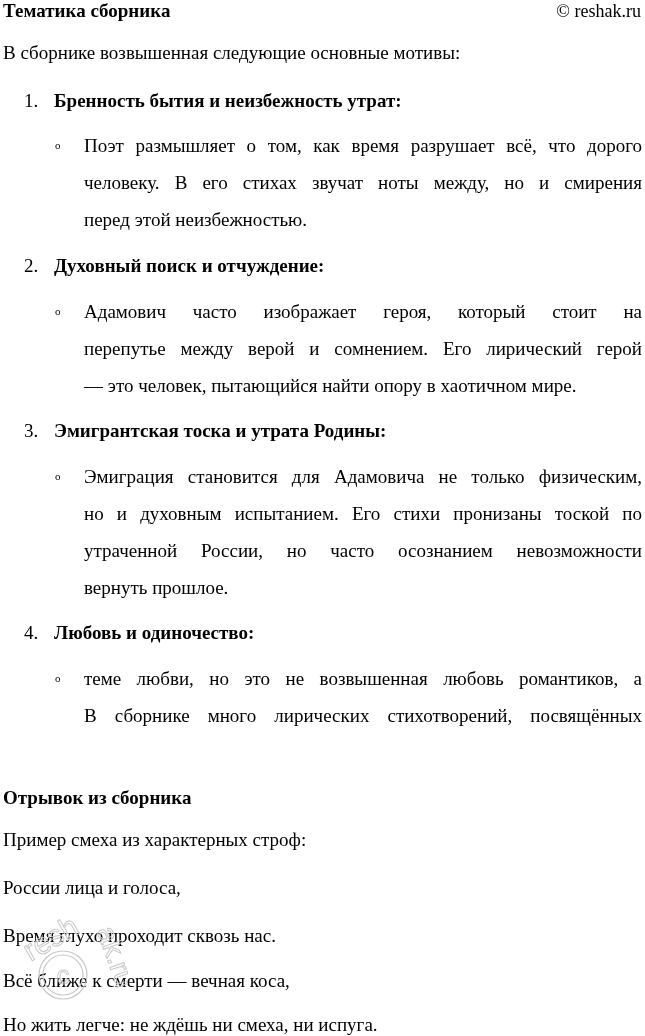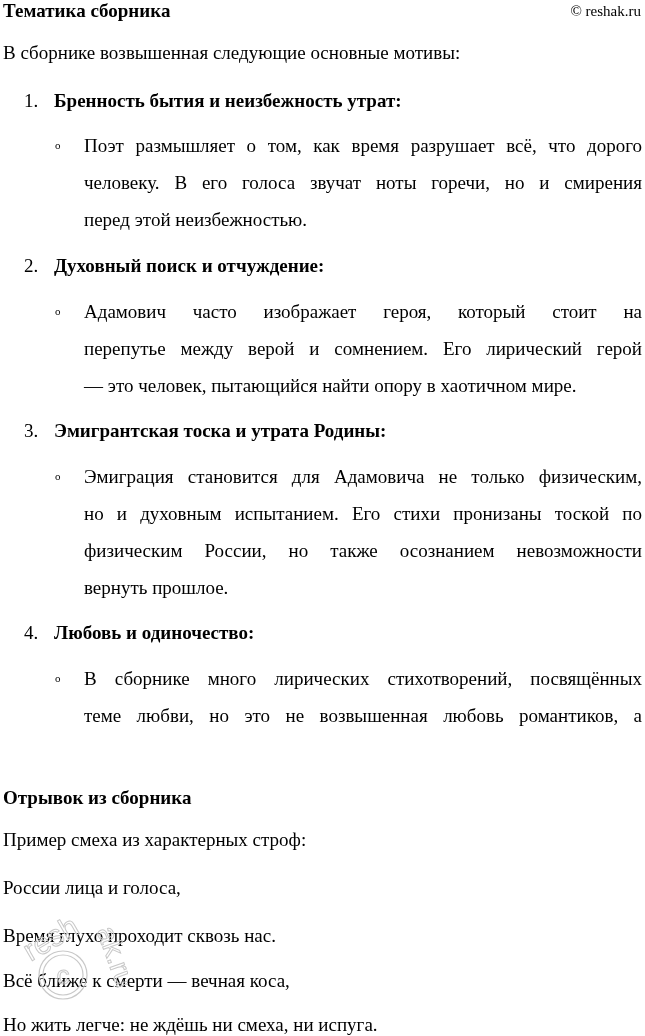--- a/index.html
+++ b/index.html
@@ -3,21 +3,21 @@
 <meta charset="utf-8">
 <style>
   html, body { margin: 0; padding: 0; background: #ffffff; }
   body {
     width: 645px; height: 1036px; position: relative; overflow: hidden;
     font-family: "Liberation Serif", "DejaVu Serif", serif;
     color: #000; font-size: 19px;
   }
   .header { position: absolute; top: 0; left: 0; width: 645px; height: 26px; }
   .title { position: absolute; left: 3px; top: 0px; font-weight: bold; font-size: 19px; line-height: 22px; }
-  .copyright { position: absolute; right: 4px; top: 0px; font-size: 15px; line-height: 22px; }
+  .copyright { position: absolute; right: 4px; top: 0px; font-size: 18px; line-height: 22px; }
   .intro { position: absolute; left: 3px; top: 42px; line-height: 22px; }
   .num-head { position: absolute; left: 24px; line-height: 22px; }
   .num-head .n { display: inline-block; width: 30px; }
   .num-head b { font-weight: bold; text-align: right; }
   .bullet-block { position: absolute; left: 84px; width: 558px; line-height: 37px; text-align: justify; }
   .bullet-glyph { position: absolute; left: 55px; font-size: 11px; line-height: 37px; }
   .line { display: block; height: 37px; white-space: nowrap; }
   .just { text-align: justify; text-align-last: justify; white-space: normal; }
   .sec-title { position: absolute; left: 3px; font-weight: bold; line-height: 22px; }
   .para { position: absolute; left: 3px; line-height: 22px; }
@@ -35,52 +35,52 @@
 </div>
 
 <div class="intro">В сборнике возвышенная следующие основные мотивы:</div>
 
 <div class="num-head" style="top:90px;">
   <span class="n">1.</span><b>Бренность бытия и неизбежность утрат:</b>
 </div>
 <span class="bullet-glyph" style="top:127px;">o</span>
 <div class="bullet-block" style="top:127px;">
   <span class="line just">Поэт размышляет о том, как время разрушает всё, что дорого</span>
-  <span class="line just">человеку. В его голоса звучат ноты горечи, но и смирения</span>
+  <span class="line just">человеку. В его стихах звучат ноты между, но и смирения</span>
   <span class="line">перед этой неизбежностью.</span>
 </div>
 
 <div class="num-head" style="top:255px;">
   <span class="n">2.</span><b>Духовный поиск и отчуждение:</b>
 </div>
 <span class="bullet-glyph" style="top:293px;">o</span>
 <div class="bullet-block" style="top:293px;">
   <span class="line just">Адамович часто изображает героя, который стоит на</span>
   <span class="line just">перепутье между верой и сомнением. Его лирический герой</span>
   <span class="line">— это человек, пытающийся найти опору в хаотичном мире.</span>
 </div>
 
 <div class="num-head" style="top:420px;">
   <span class="n">3.</span><b>Эмигрантская тоска и утрата Родины:</b>
 </div>
 <span class="bullet-glyph" style="top:458px;">o</span>
 <div class="bullet-block" style="top:458px;">
   <span class="line just">Эмиграция становится для Адамовича не только физическим,</span>
   <span class="line just">но и духовным испытанием. Его стихи пронизаны тоской по</span>
-  <span class="line just">физическим России, но также осознанием невозможности</span>
+  <span class="line just">утраченной России, но часто осознанием невозможности</span>
   <span class="line">вернуть прошлое.</span>
 </div>
 
 <div class="num-head" style="top:622px;">
   <span class="n">4.</span><b>Любовь и одиночество:</b>
 </div>
 <span class="bullet-glyph" style="top:660px;">o</span>
 <div class="bullet-block" style="top:660px;">
+  <span class="line just">теме любви, но это не возвышенная любовь романтиков, а</span>
   <span class="line just">В сборнике много лирических стихотворений, посвящённых</span>
-  <span class="line just">теме любви, но это не возвышенная любовь романтиков, а</span>
 </div>
 
 <div class="sec-title" style="top:787px;">Отрывок из сборника</div>
 <div class="para" style="top:829px;">Пример смеха из характерных строф:</div>
 <div class="para" style="top:877px;">России лица и голоса,</div>
 <div class="para" style="top:925px;">Время глухо проходит сквозь нас.</div>
 <div class="para" style="top:970px;">Всё ближе к смерти — вечная коса,</div>
 <div class="para" style="top:1014px;">Но жить легче: не ждёшь ни смеха, ни испуга.</div>
 
 <svg class="watermark" viewBox="0 0 110 110">

